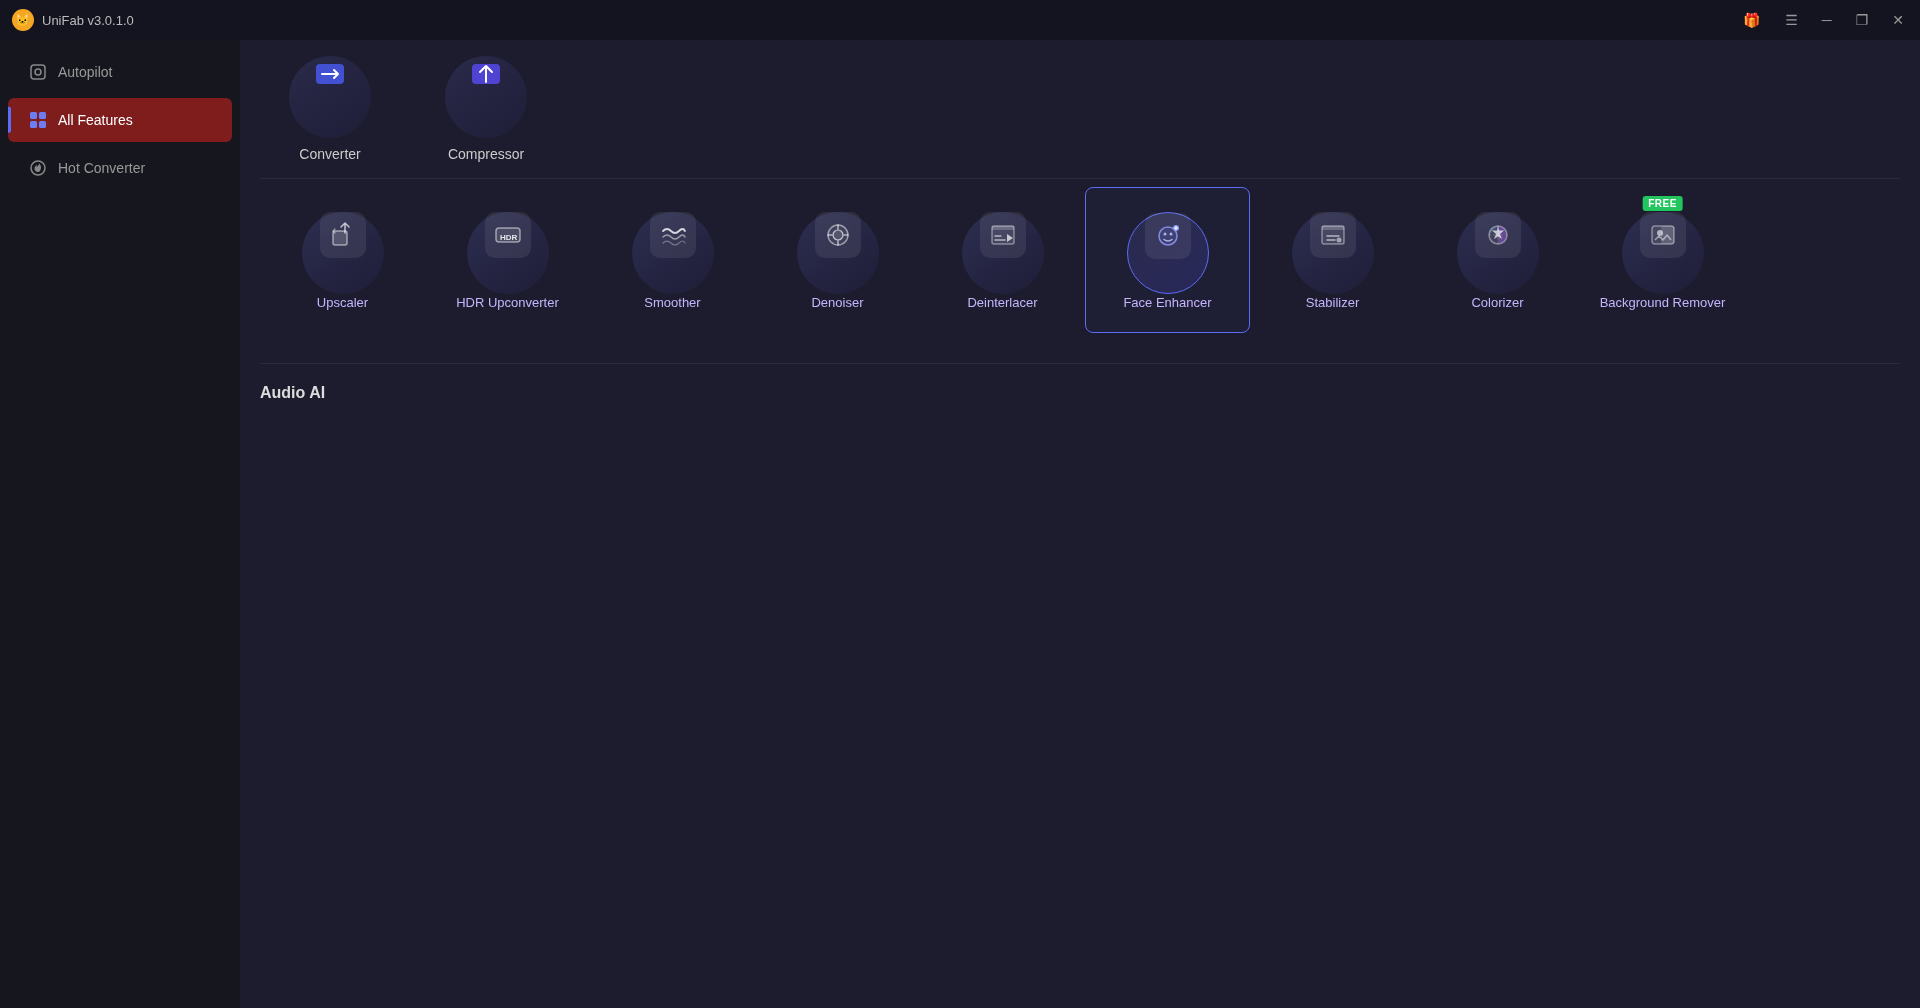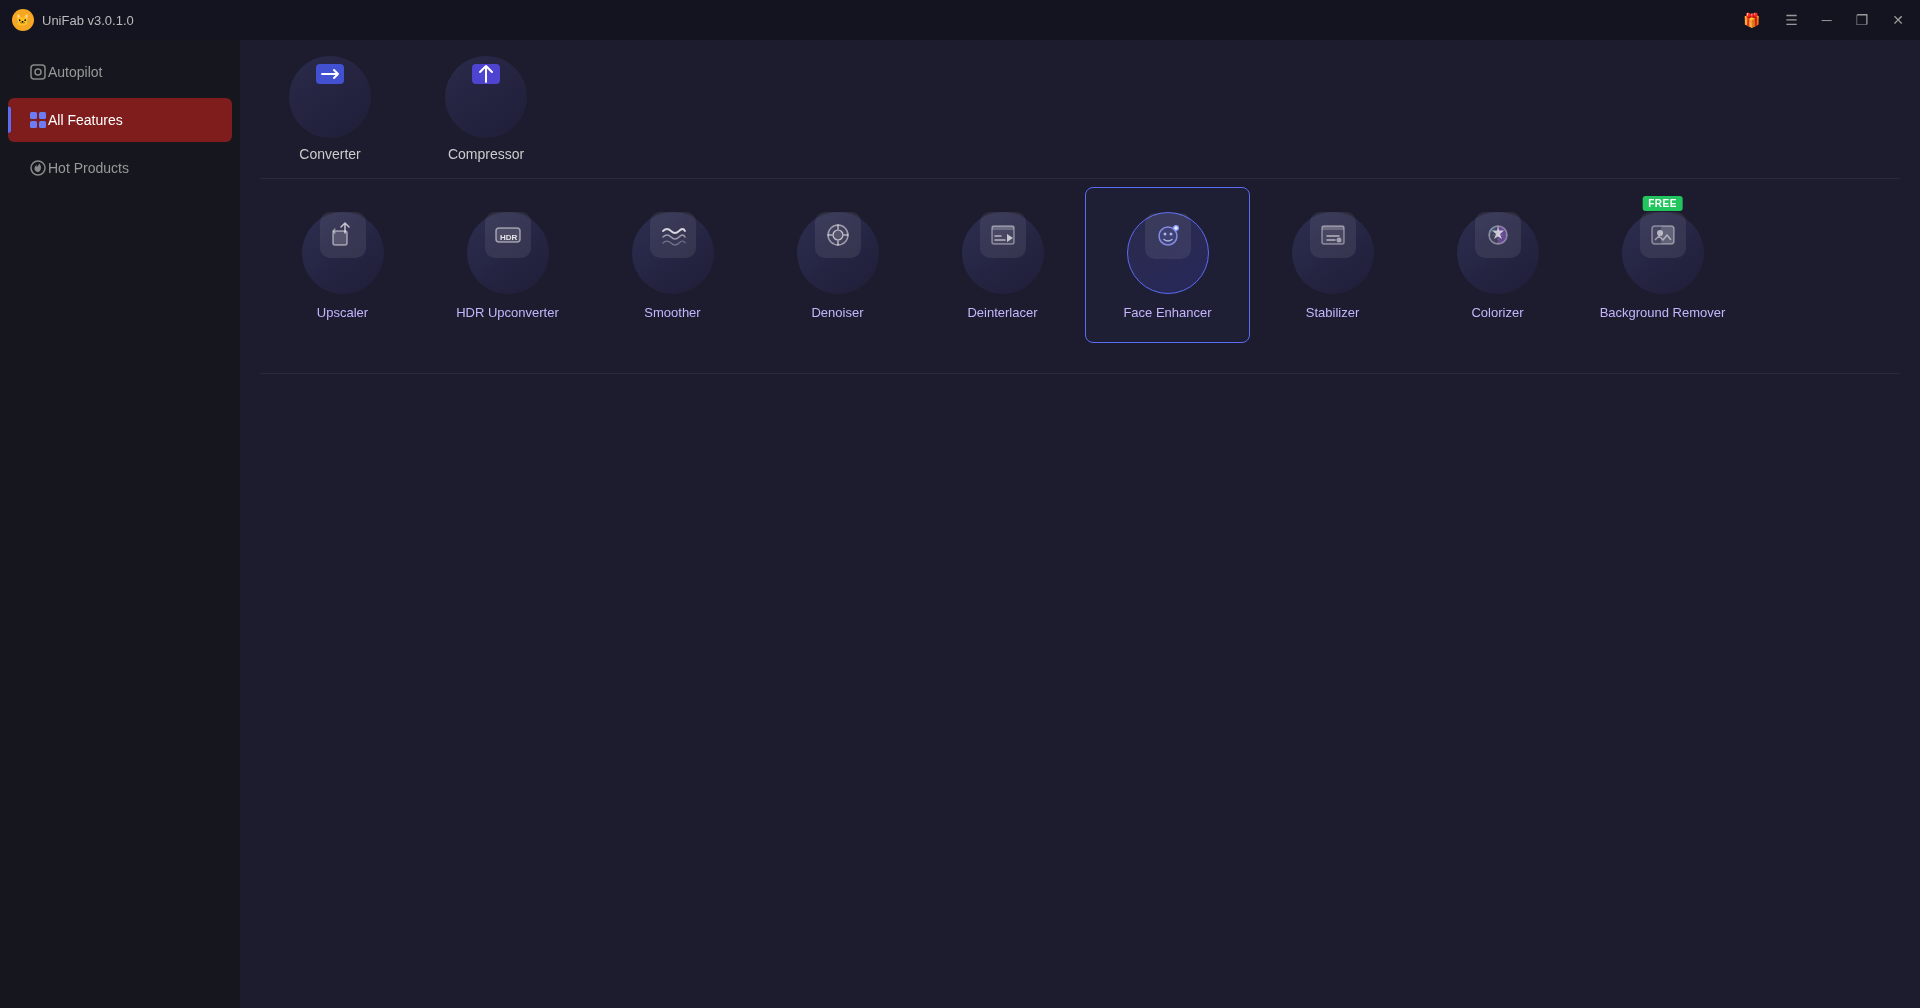--- a/index.html
+++ b/index.html
@@ -71,20 +71,21 @@
       width: 240px;
       background: #16161f;
       flex-shrink: 0;
       padding-top: 8px;
       display: flex;
       flex-direction: column;
     }
     .sidebar-item {
       display: flex;
       align-items: center;
+      gap: 10px;
       padding: 12px 20px;
       cursor: pointer;
       border-radius: 6px;
       margin: 2px 8px;
       color: #999;
       font-size: 14px;
       position: relative;
     }
     .sidebar-item.active {
       background: #7f1d1d;
@@ -156,21 +157,20 @@
     .feature-grid {
       display: flex;
       flex-wrap: wrap;
       gap: 0;
     }
 
     .feature-card {
       display: flex;
       flex-direction: column;
       align-items: center;
-      gap: 10px;
       padding: 24px 16px 20px;
       cursor: pointer;
       border-radius: 8px;
       min-width: 160px;
       width: 165px;
       position: relative;
       border: 1px solid transparent;
     }
     .feature-card.selected {
       border: 1.5px solid #5b6cf5;
@@ -274,21 +274,21 @@
       <span>All Features</span>
     </div>
 
     <div class="sidebar-item">
       <div class="sidebar-icon">
         <svg width="18" height="18" viewBox="0 0 18 18" fill="none">
           <circle cx="9" cy="9" r="7" stroke="#888" stroke-width="1.5" fill="none"></circle>
           <path d="M9 13c-2 0-3.5-1.5-3.5-3.5C5.5 8 6.5 6.5 8 6l-.5 2C8.5 7.5 10 6 10 4.5c0 0 2 1.5 2 4 0 2.5-1.5 4.5-3 4.5z" fill="#888"></path>
         </svg>
       </div>
-      <span>Hot Products</span>
+      <span>Hot Converter</span>
     </div>
 
   </div>
 
   <div class="main-content">
 
     <div class="top-cards">
 
       <div class="top-card">
         <div class="feature-icon-wrap" style="background: linear-gradient(145deg, #2a2a4a, #1e1e38);">
@@ -440,15 +440,16 @@
             </svg>
           </div>
         </div>
         <span class="feature-label">Background Remover</span>
       </div>
 
     </div>
 
     <div class="divider" style="margin-top: 30px;"></div>
 
+    <div class="section-title">Audio AI</div>
 
   </div>
 </div>
 
 </body></html>

